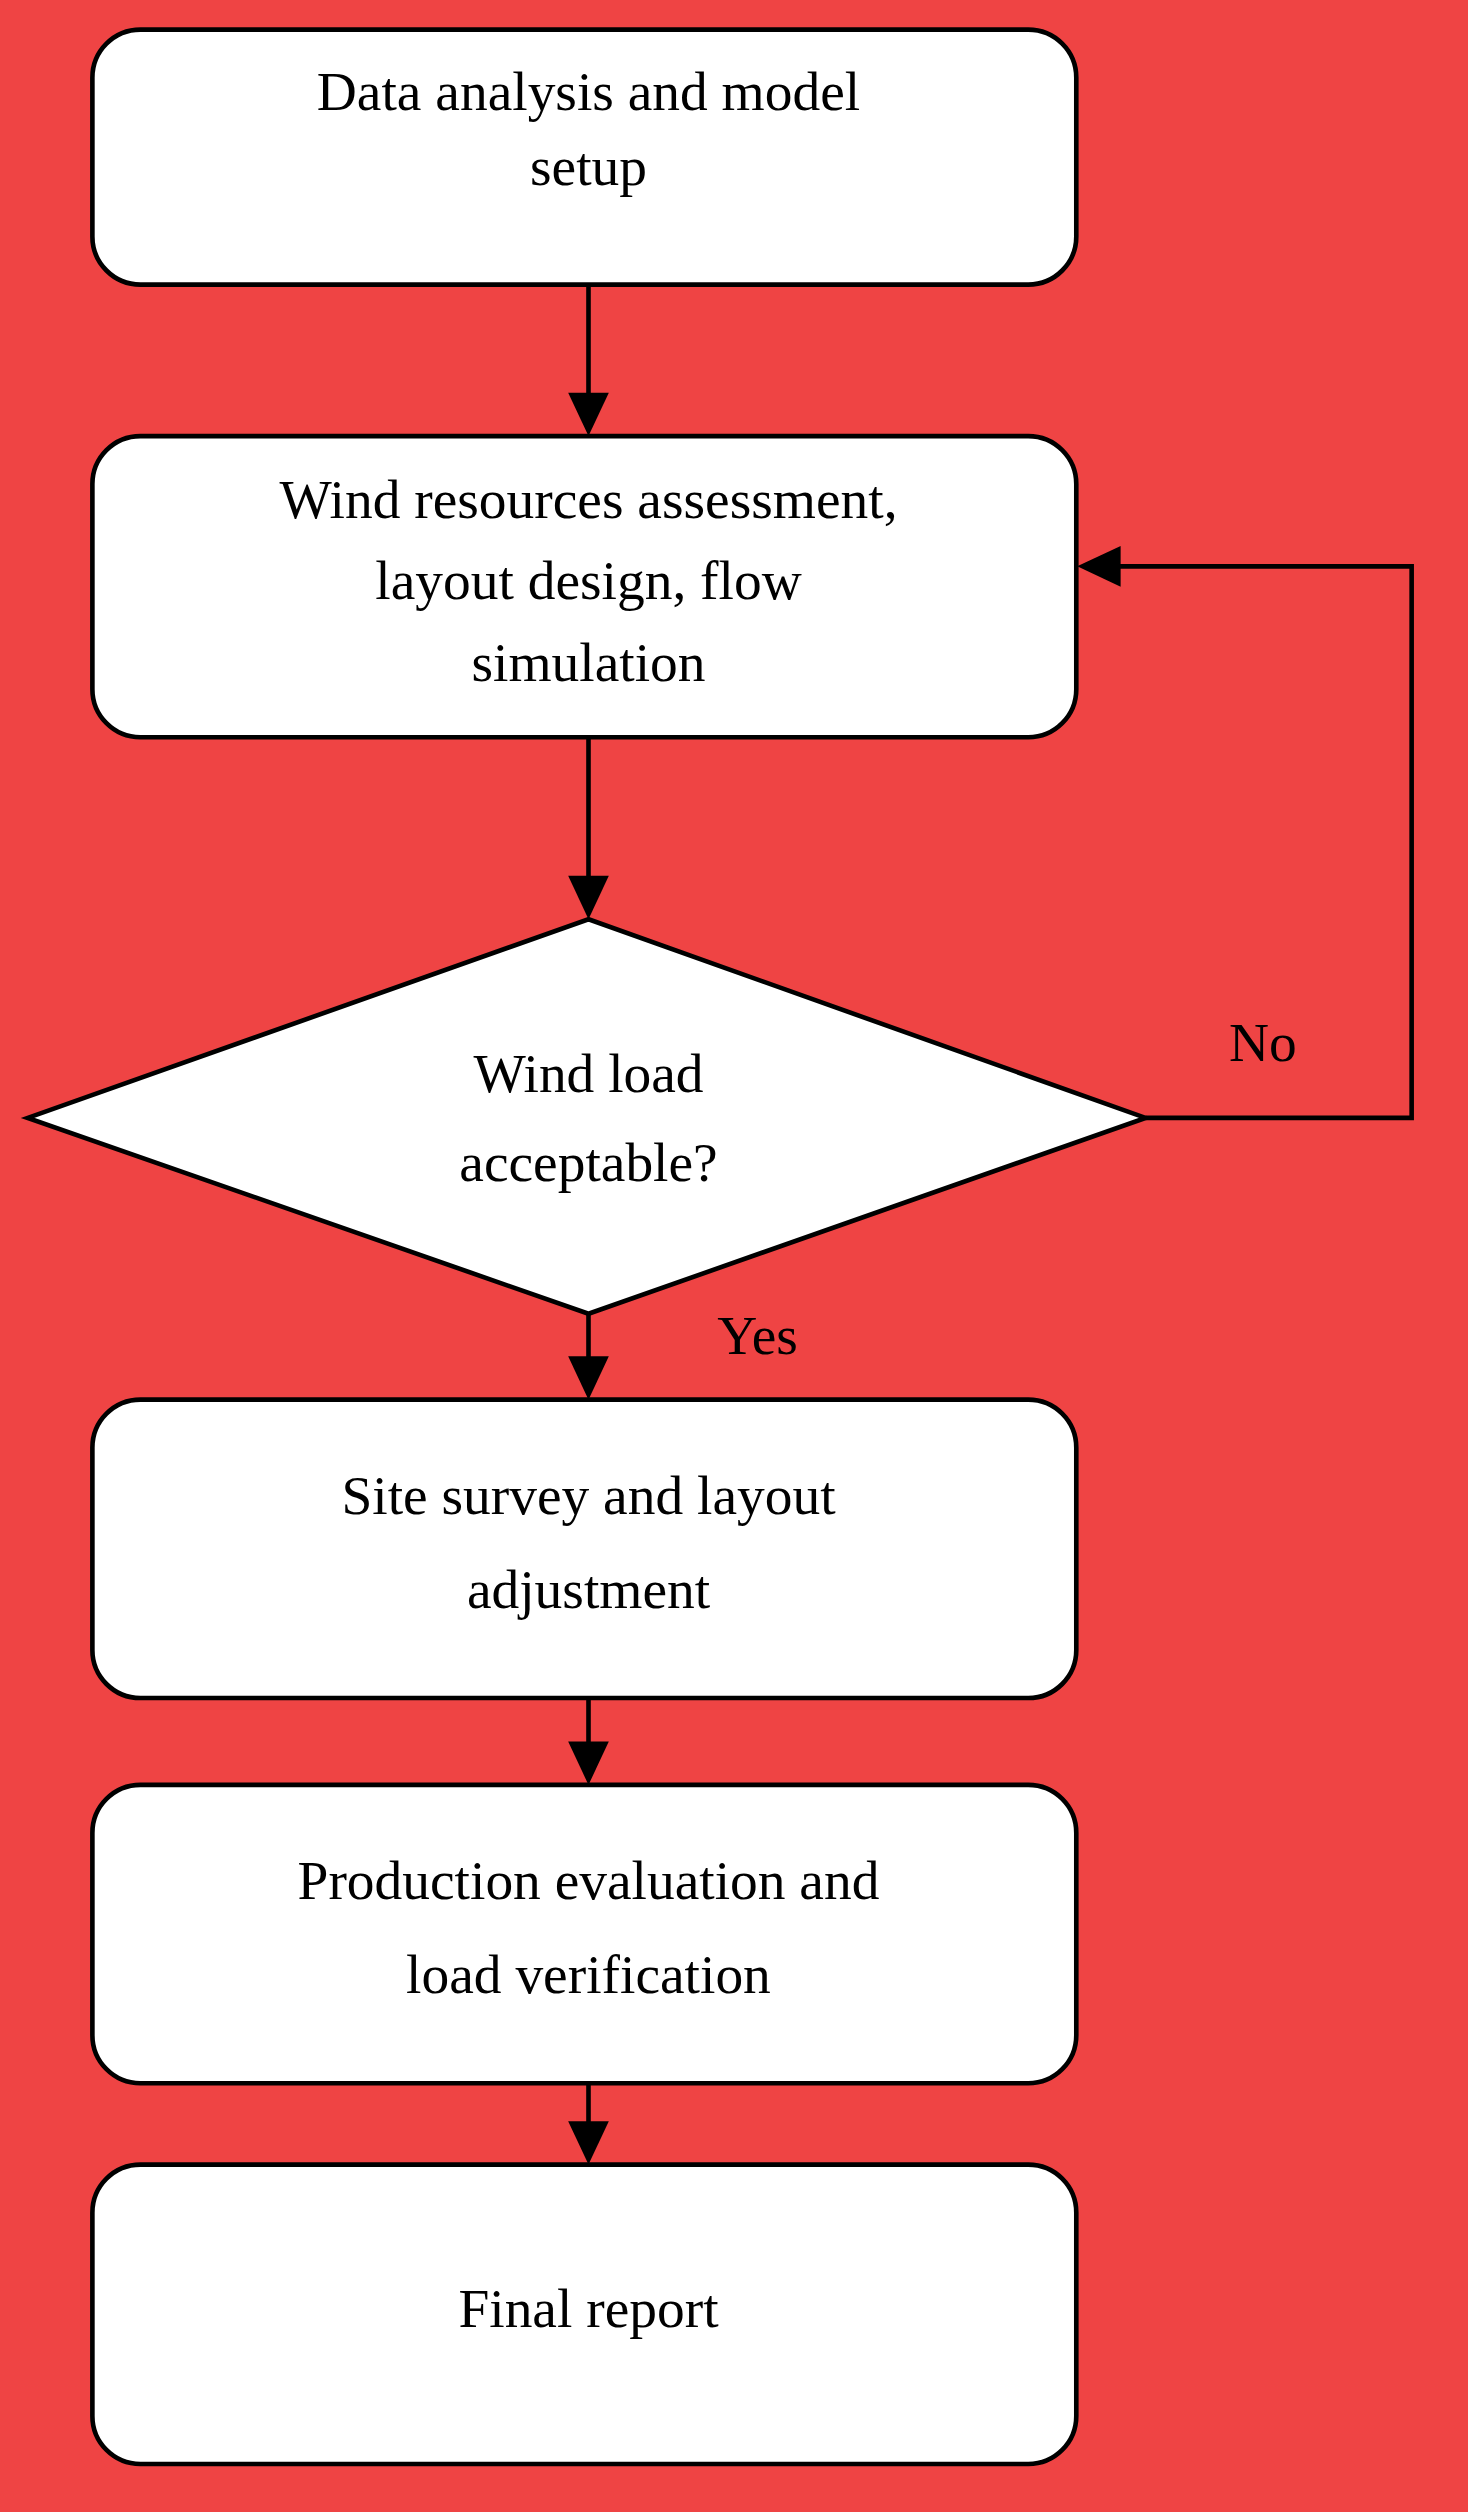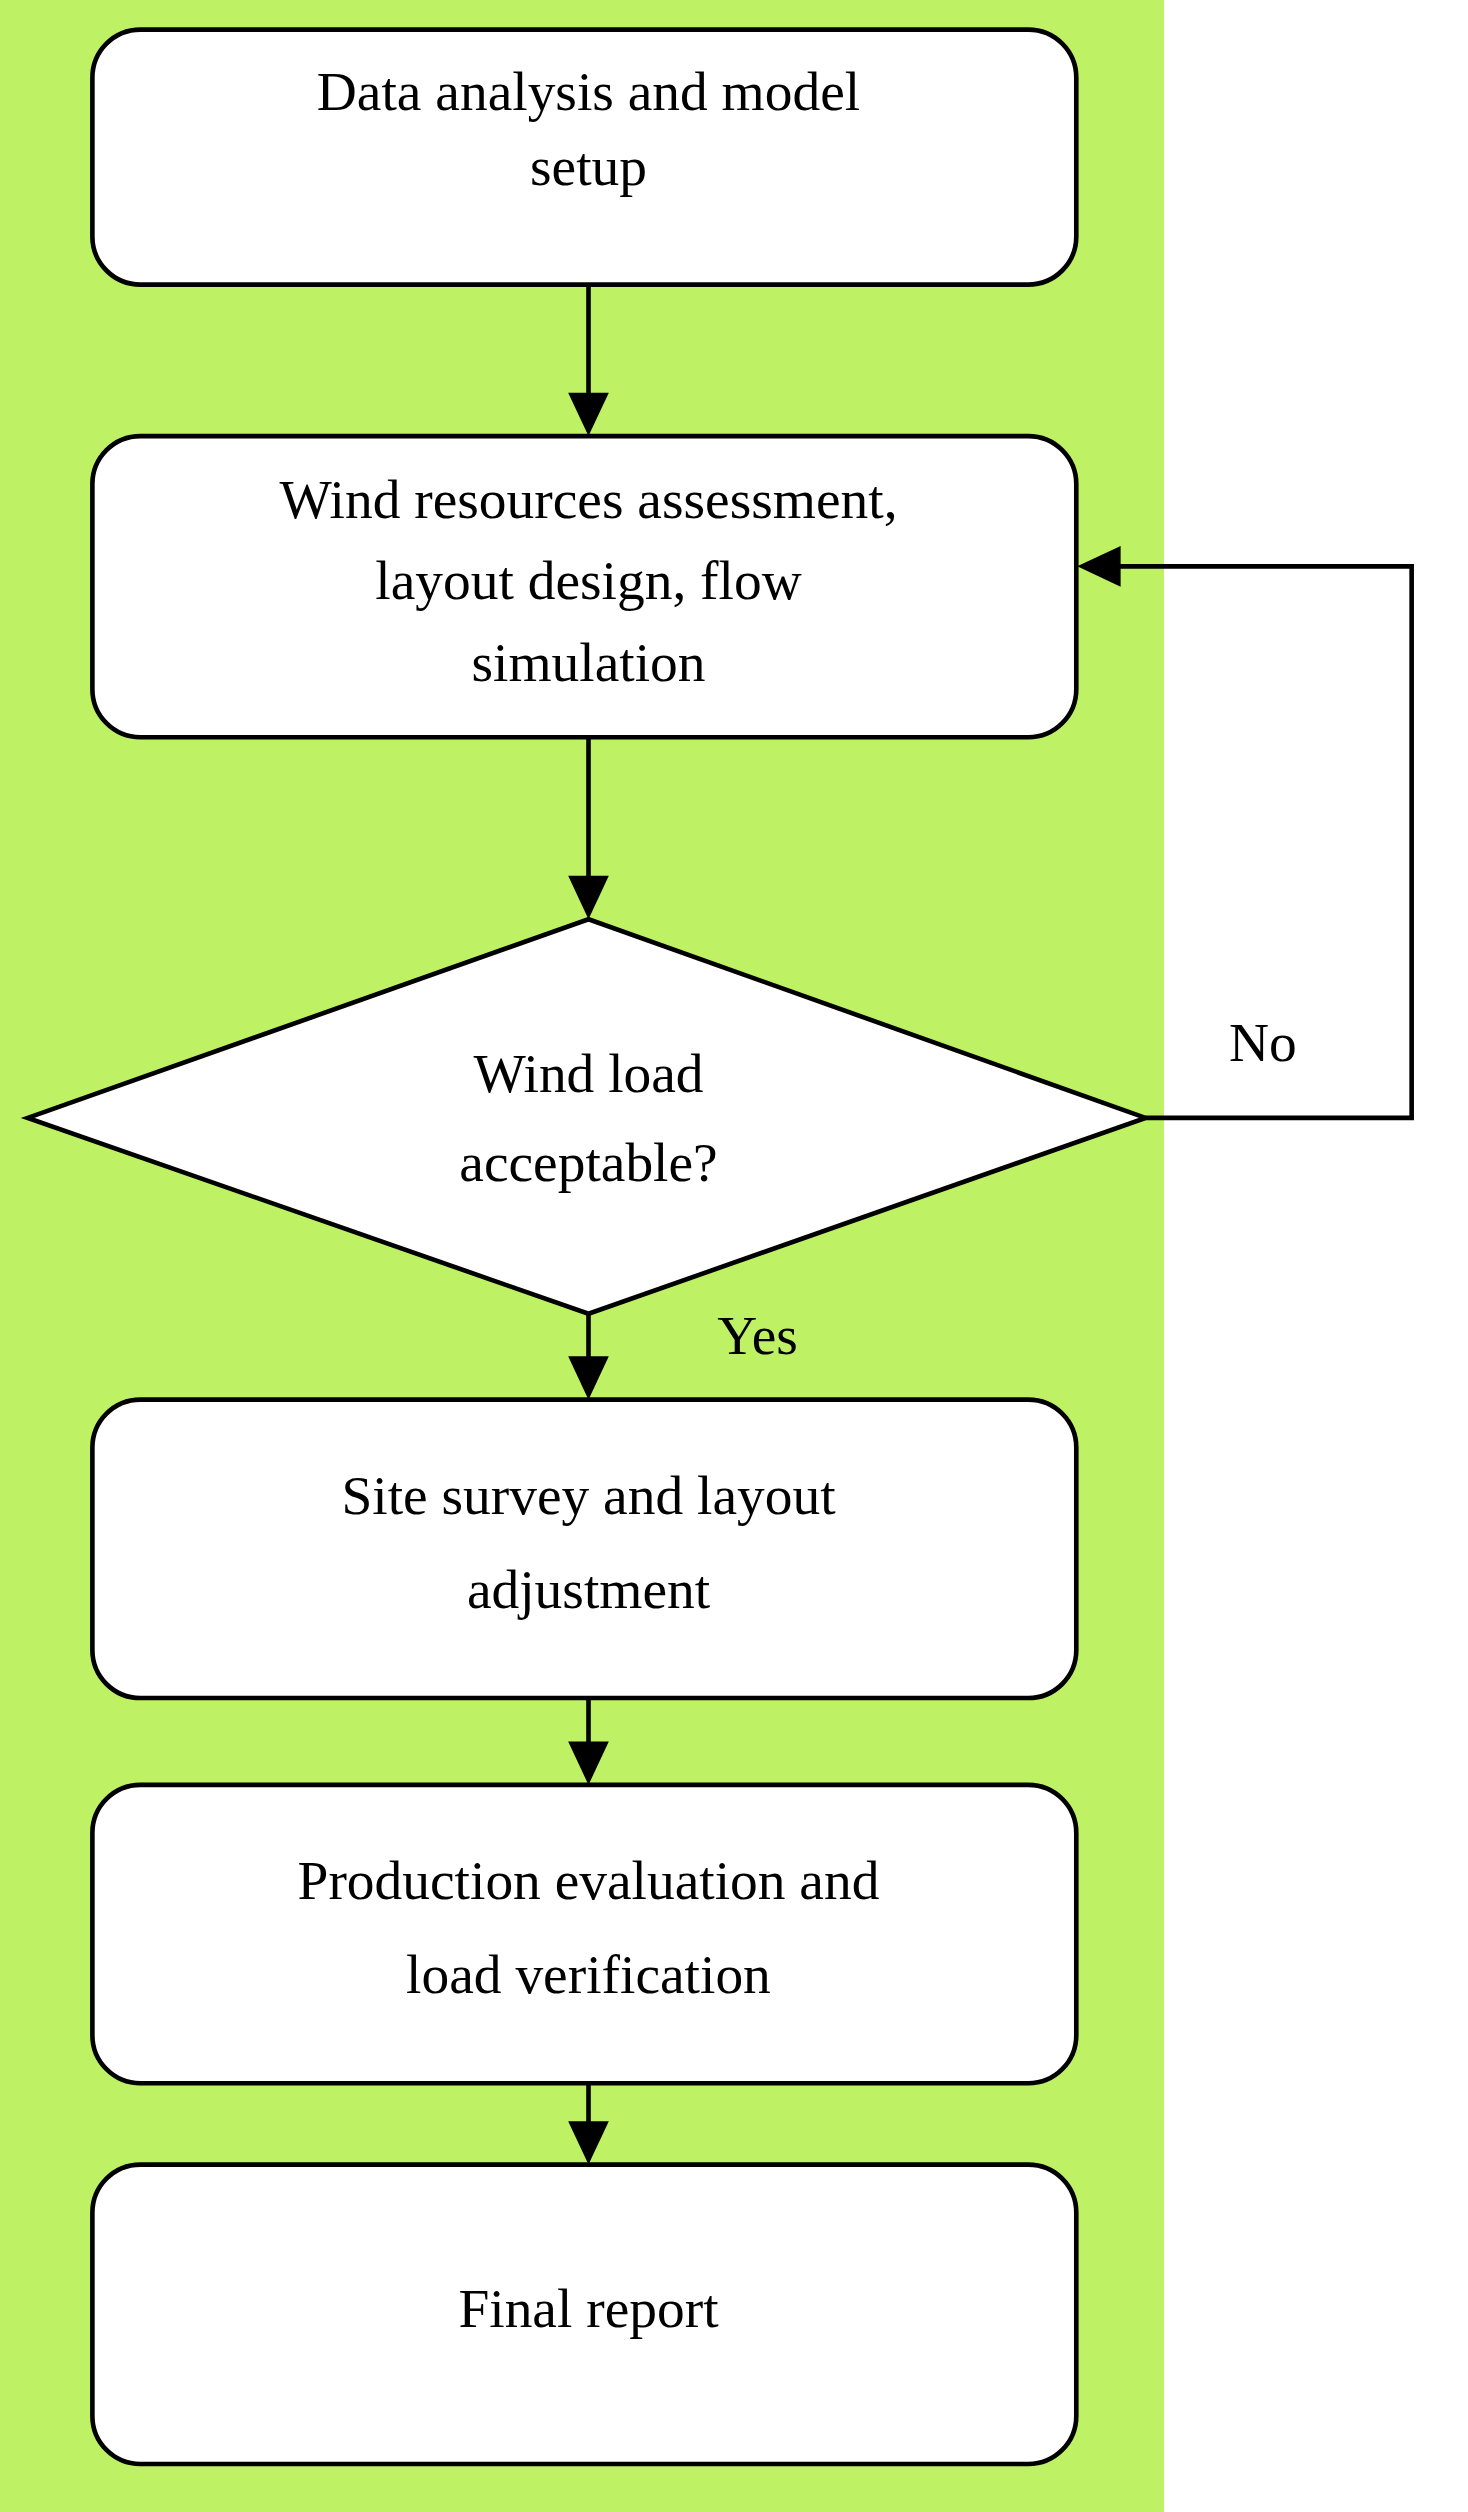--- a/index.html
+++ b/index.html
@@ -9,23 +9,23 @@
     background: #ffffff;
   }
   body {
     width: 1468px;
     height: 2512px;
     overflow: hidden;
     font-family: "Liberation Serif", "DejaVu Serif", serif;
   }
   #flowchart-root {
     position: relative;
-    width: 1164px;
+    width: 1468px;
     height: 2512px;
-    background: #bef264;
+    background: #ef4444;
   }
   svg.chart-canvas {
     position: absolute;
     left: 0;
     top: 0;
     width: 1468px;
     height: 2512px;
     display: block;
   }
   .node-shape {

